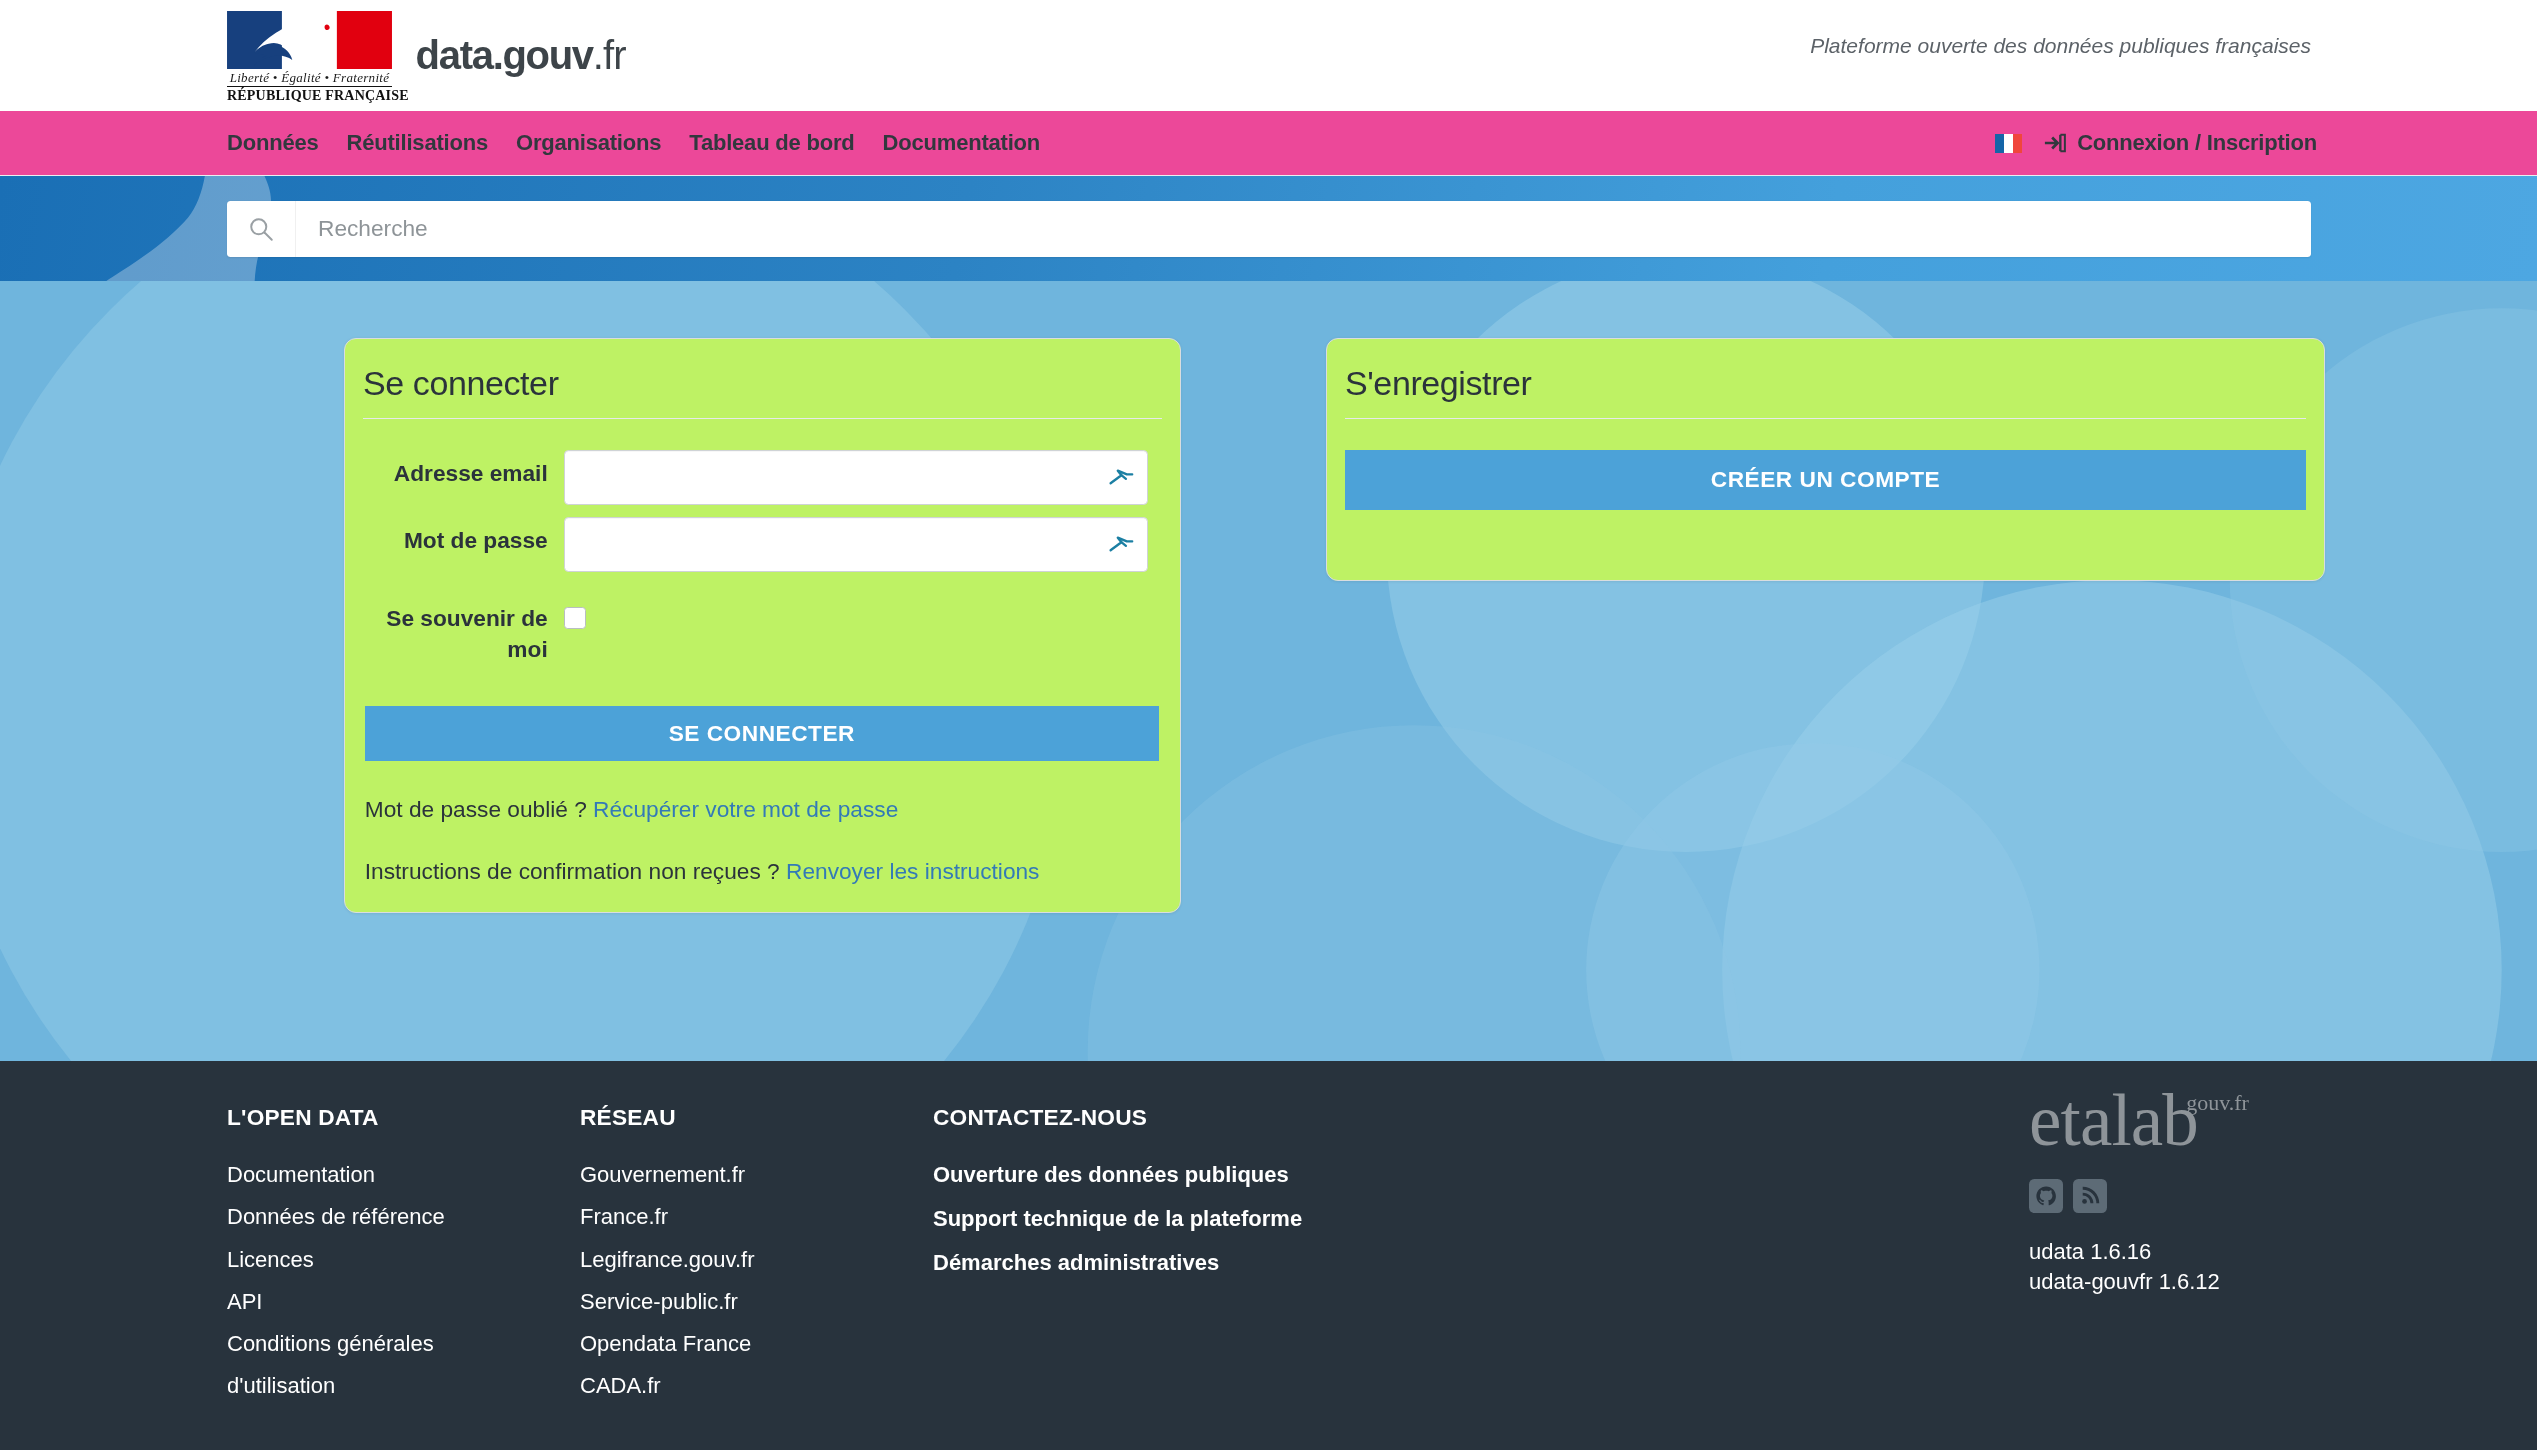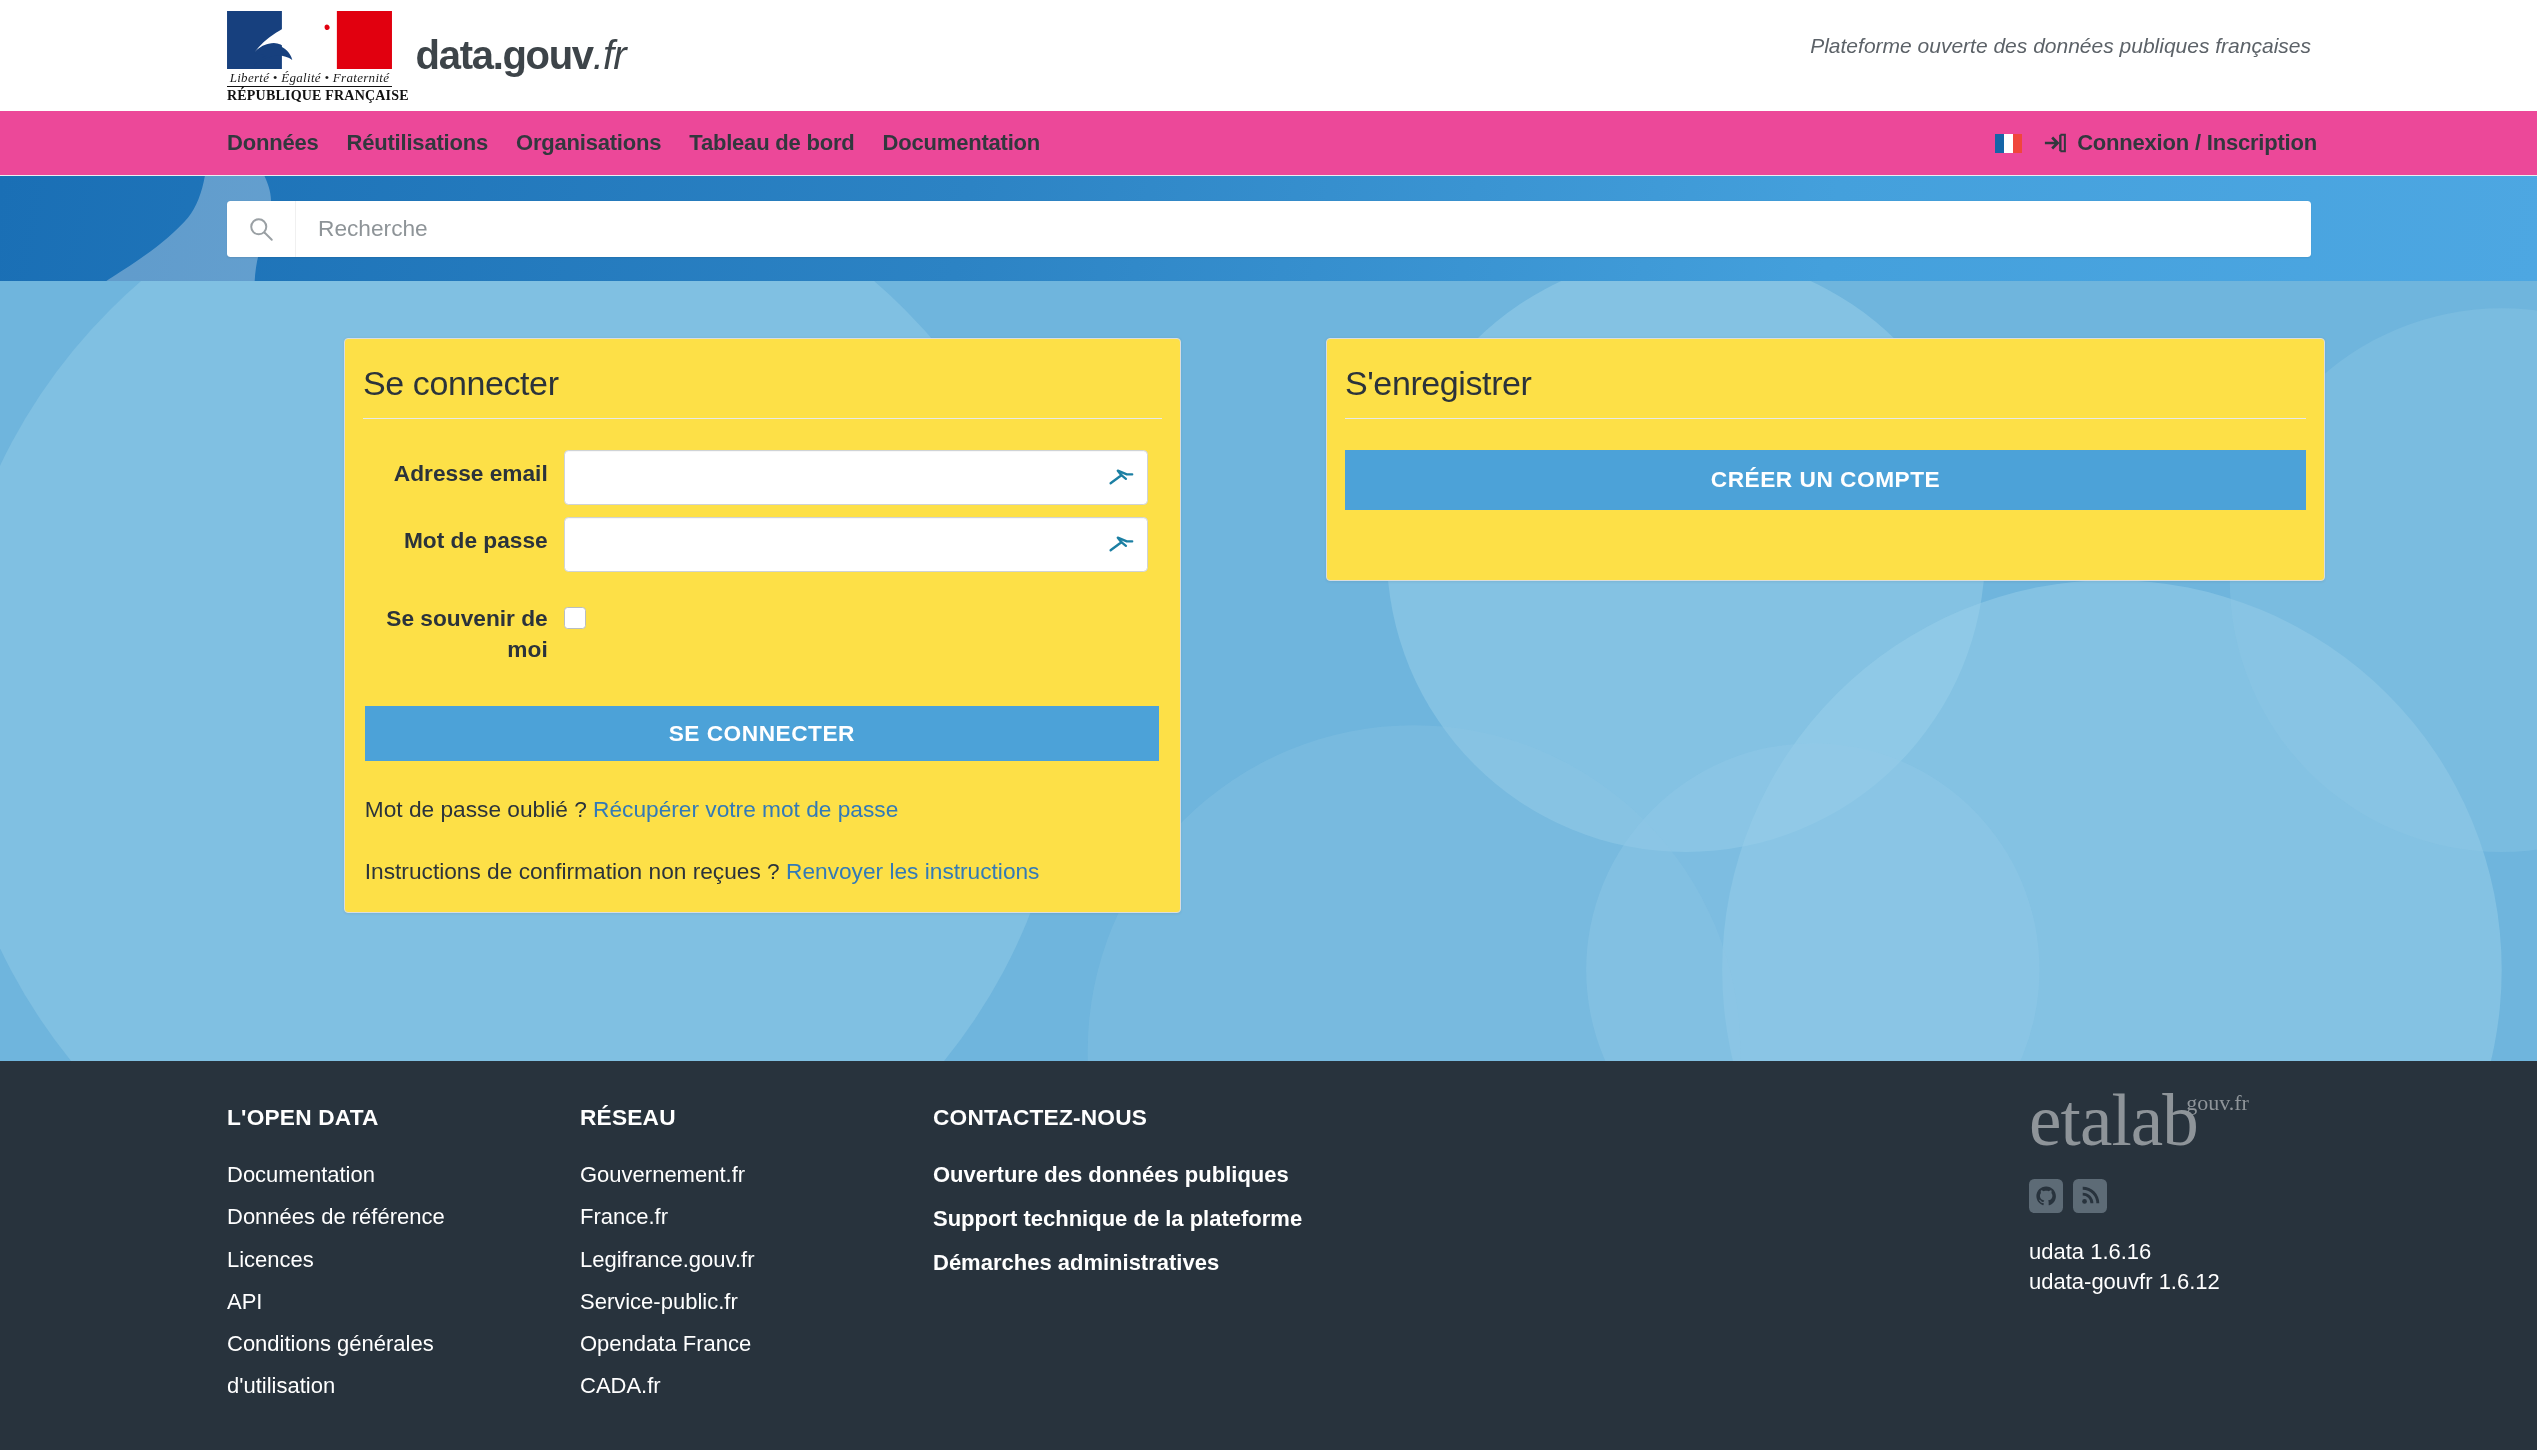--- a/index.html
+++ b/index.html
@@ -53,21 +53,21 @@
     white-space: nowrap;
   }
   .wordmark {
     margin-left: 23.6px;
     font-size: 40px;
     font-weight: bold;
     color: #3d4449;
     letter-spacing: -1.3px;
     white-space: nowrap;
   }
-  .wordmark .fr { font-style: italic; font-weight: normal; letter-spacing: -0.9px;}
+  .wordmark .fr { font-weight: normal; letter-spacing: -0.9px;}
   .tagline {
     position: absolute;
     right: 227px;
     top: 34px;
     font-size: 21px;
     font-style: italic;
     color: #5c6268;
     white-space: nowrap;
   }
 
@@ -181,23 +181,23 @@
   }
   .main-bg { position: absolute; inset: 0; }
   .main-inner {
     position: relative;
     z-index: 2;
     display: flex;
     padding-top: 57px;
   }
 
   .card {
-    background: #fde047;
+    background: #bef264;
     border: 0.9px solid #d9dde0;
-    border-radius: 4px;
+    border-radius: 12px;
     box-shadow: 0 0.9px 2.7px rgba(0,0,0,.07);
   }
 
   
   .card-login {
     margin-left: 344px;
     width: 837px;
     padding: 20px 18px 27px 18px;
   }
   .card-title {

